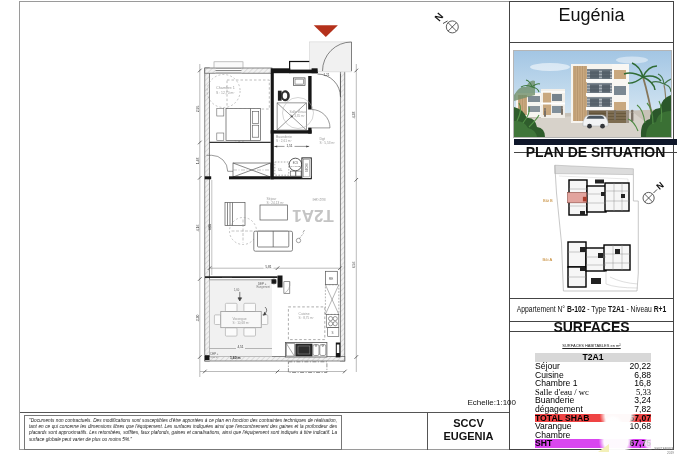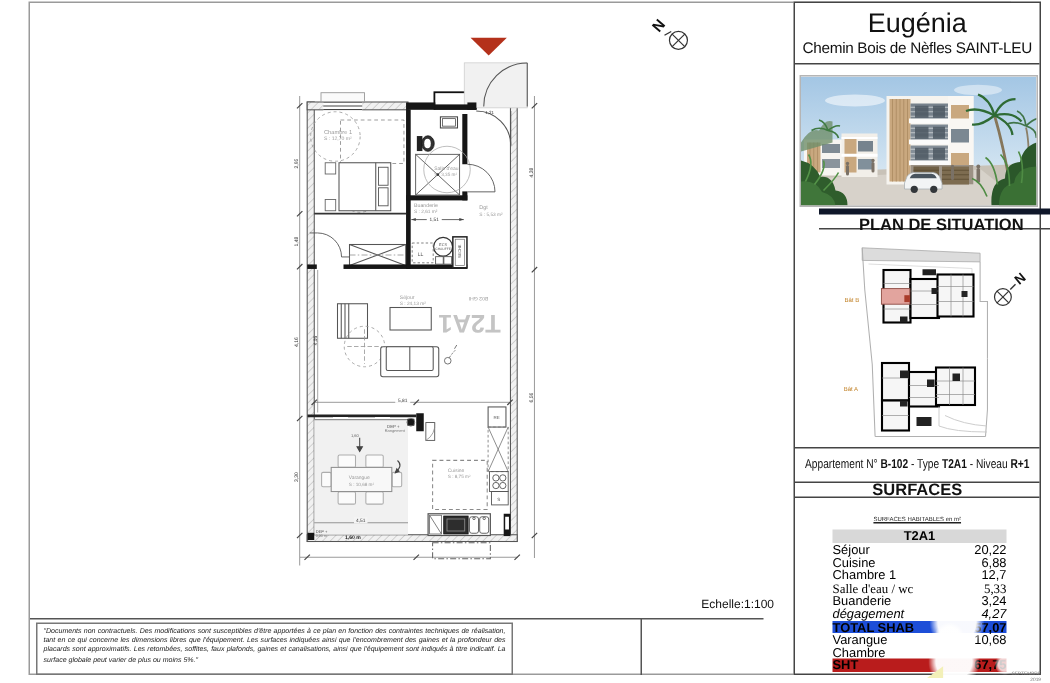--- a/index.html
+++ b/index.html
@@ -348,27 +348,26 @@
 <g>
 <circle cx="452.3" cy="26.9" r="6" fill="none" stroke="#333" stroke-width="0.8"></circle>
 <line x1="448.1" y1="22.7" x2="456.5" y2="31.1" stroke="#333" stroke-width="0.8"></line>
 <line x1="448.1" y1="31.1" x2="456.5" y2="22.7" stroke="#333" stroke-width="0.8"></line>
 <text x="439" y="20.5" font-size="10" font-weight="bold" fill="#111" transform="rotate(-50 439 17)" text-anchor="middle">N</text>
 <line x1="443" y1="23.5" x2="447.5" y2="21" stroke="#333" stroke-width="0.9"></line>
 </g>
 </g>
 </svg>
 
-<div class="abs" style="left:509px;top:1px;width:165px;height:449px;border:1px solid #444;background:#fff;margin-left:20px;">
+<div class="abs" style="left:509px;top:1px;width:165px;height:449px;border:1px solid #444;background:#fff;">
 
   <div class="abs" style="left:0;top:0;width:163px;height:41px;border-bottom:1px solid #444;text-align:center;">
 
     <div style="font-size:18px;color:#111;margin-top:3px;">Eugénia</div>
 
-    <div style="font-size:10.2px;color:#111;margin-top:1px;white-space:nowrap;letter-spacing:-0.2px;">Chemin Bois de Nèfles SAINT-LEU</div>
   </div>
 
   <div class="abs" style="left:4px;top:49px;width:157px;height:86px;outline:1px solid #b5b5b5;">
     <svg width="157" height="86" viewBox="0 0 157 86" id="rendersvg">
 <defs>
 <linearGradient id="sky" x1="0" y1="0" x2="0" y2="1">
 <stop offset="0" stop-color="#a3c6e4"></stop>
 <stop offset="0.6" stop-color="#cadfef"></stop>
 <stop offset="1" stop-color="#e9f1f7"></stop>
 </linearGradient>
@@ -504,21 +503,21 @@
 </g>
 
 <g>
 <path d="M157,86 L157,44 q-9,3 -11,13 q-10,1 -10,11 q-10,2 -9,18 z" fill="#2b572a"></path>
 <path d="M157,86 L157,60 q-13,0 -15,11 q-10,2 -10,15 z" fill="#3a7034"></path>
 <path d="M131,72 q-2,-14 -8,-18 M139,73 q0,-15 -6,-21 M147,71 q2,-13 -2,-21 M124,80 q-4,-10 -10,-12" stroke="#4f8c44" stroke-width="1.1" fill="none"></path>
 </g>
 </svg>
   </div>
 
-  <div class="abs" style="left:16px;top:137px;width:163px;height:14px;border-top:4px solid #0f172a;border-bottom:1px solid #444;text-align:center;font-size:11px;font-weight:bold;color:#111;line-height:14px;">PLAN DE SITUATION</div>
+  <div class="abs" style="left:4px;top:137px;width:163px;height:14px;border-top:6px solid #0f172a;border-bottom:1px solid #444;text-align:center;font-size:14px;font-weight:bold;color:#111;line-height:14px;">PLAN DE SITUATION</div>
 
   <div class="abs" style="left:0;top:151px;width:163px;height:145px;">
     <svg width="163" height="145" viewBox="0 0 163 145" id="sitesvg">
 
 <polygon points="44.8,12.2 123.4,15.8 123.4,21.6 44.8,20.6" fill="#dcdcdc" stroke="#a5a5a5" stroke-width="0.5"></polygon>
 
 <g fill="none" stroke="#b0b0b0" stroke-width="0.7">
 <polyline points="44.8,12.2 46.5,40 51.5,90 53.4,138"></polyline>
 <polyline points="53.4,138 127,138"></polyline>
 <polyline points="123.4,21.6 123.4,48 128.3,48 128.3,86"></polyline>
@@ -592,48 +591,49 @@
 <line x1="134.7" y1="48.9" x2="142.5" y2="41.1" stroke="#333" stroke-width="0.8"></line>
 <text x="150" y="36.5" font-size="9" font-weight="bold" fill="#111" transform="rotate(-40 149 33)" text-anchor="middle">N</text>
 <line x1="143.5" y1="40" x2="147" y2="36.5" stroke="#333" stroke-width="0.9"></line>
 </g>
 </svg>
   </div>
 
   <div class="abs" style="left:0;top:296px;width:163px;height:23px;border-top:1px solid #444;"></div>
   <div class="abs" style="left:-22px;top:296px;width:207px;height:23px;text-align:center;font-size:8.6px;color:#111;line-height:23px;white-space:nowrap;transform:scaleX(0.79);">Appartement N° <b>B-102</b> - Type <b>T2A1</b> - Niveau <b>R+1</b></div>
 
-  <div class="abs" style="left:0;top:319px;width:163px;height:11px;border-top:1px solid #444;border-bottom:1px solid #444;text-align:center;font-size:11px;font-weight:bold;color:#111;line-height:10.5px;">SURFACES</div>
+  <div class="abs" style="left:0;top:319px;width:163px;height:11px;border-top:1px solid #444;border-bottom:1px solid #444;text-align:center;font-size:14px;font-weight:bold;color:#111;line-height:10.5px;">SURFACES</div>
 
   <div class="abs" style="left:0;top:341px;width:163px;text-align:center;font-size:4px;color:#222;"><span style="text-decoration:underline;">SURFACES HABITABLES en m²</span></div>
 
   <div class="abs" style="left:25px;top:351px;width:116px;font-size:8.6px;color:#000;">
     <div style="background:#d8d8d8;text-align:center;font-weight:bold;height:9px;line-height:9px;">T2A1</div>
     <div style="height:8.6px;line-height:8.6px;">Séjour<span style="float:right;">20,22</span></div>
     <div style="height:8.6px;line-height:8.6px;">Cuisine<span style="float:right;">6,88</span></div>
-    <div style="height:8.6px;line-height:8.6px;">Chambre 1<span style="float:right;">12,7</span></div>
+    <div style="height:8.6px;line-height:8.6px;">Chambre 1<span style="float:right;">16,8</span></div>
     <div style="height:8.6px;line-height:8.6px;font-family:Liberation Serif, serif;">Salle d'eau / wc<span style="float:right;">5,33</span></div>
     <div style="height:8.6px;line-height:8.6px;">Buanderie<span style="float:right;">3,24</span></div>
-    <div style="height:8.6px;line-height:8.6px;font-style:italic;">dégagement<span style="float:right;">4,27</span></div>
-    <div style="height:8.6px;line-height:8.6px;background:#1d4ed8;font-weight:bold;">TOTAL SHAB<span style="float:right;">57,07</span></div>
+    <div style="height:8.6px;line-height:8.6px;">dégagement<span style="float:right;">7,82</span></div>
+    <div style="height:8.6px;line-height:8.6px;background:#ef4444;font-weight:bold;">TOTAL SHAB<span style="float:right;">57,07</span></div>
     <div style="height:8.6px;line-height:8.6px;">Varangue<span style="float:right;">10,68</span></div>
     <div style="height:8.6px;line-height:8.6px;">Chambre</div>
-    <div style="height:9px;line-height:9px;background:#b91c1c;font-weight:bold;">SHT<span style="float:right;">67,75</span></div>
+    <div style="height:9px;line-height:9px;background:#d946ef;font-weight:bold;">SHT<span style="float:right;">67,75</span></div>
   </div>
 
   <div class="abs" style="left:90px;top:395px;width:36px;height:36px;background:radial-gradient(circle,rgba(255,255,255,0.97) 50%,rgba(255,255,255,0) 72%);"></div>
   <div class="abs" style="left:93px;top:413px;width:20px;height:20px;background:radial-gradient(circle,rgba(255,255,255,0.95) 50%,rgba(255,255,255,0) 72%);"></div>
   <div class="abs" style="left:89px;top:422px;width:34px;height:34px;background:radial-gradient(circle,rgba(255,255,255,0.97) 50%,rgba(255,255,255,0) 72%);"></div>
   <div class="abs" style="left:133px;top:434px;width:14px;height:14px;background:radial-gradient(circle,rgba(255,255,255,0.8) 45%,rgba(255,255,255,0) 70%);"></div>
   <div class="abs" style="left:88px;top:442px;width:11px;height:8px;background:#f3f0b8;clip-path:polygon(0 100%,100% 0,100% 100%);"></div>
 
   <div class="abs" style="left:138px;top:445px;width:26px;font-size:3.2px;color:#777;text-align:right;">SEPTEMBRE<br>2019</div>
 </div>
 
 <div class="abs" style="left:400px;top:398px;width:116px;text-align:right;font-size:8px;font-weight:normal;color:#111;">Echelle:1:100</div>
 
 <div class="abs" style="left:20px;top:412px;width:489px;height:1px;background:#555;"></div>
 
 <div class="abs" style="left:24px;top:415px;width:318px;height:35px;border:1px solid #777;padding:2px 4px;font-size:4.7px;font-style:italic;color:#222;line-height:1.32;text-align:justify;">"Documents non contractuels. Des modifications sont susceptibles d'être apportées à ce plan en fonction des contraintes techniques de réalisation, tant en ce qui concerne les dimensions libres que l'équipement. Les surfaces indiquées ainsi que l'encombrement des gaines et la profondeur des placards sont approximatifs. Les retombées, soffites, faux plafonds, gaines et canalisations, ainsi que l'équipement sont indiqués à titre indicatif. La surface globale peut varier de plus ou moins 5%."</div>
 
 <div class="abs" style="left:427px;top:412px;width:1px;height:38px;background:#555;"></div>
+<div class="abs" style="left:428px;top:417px;width:81px;text-align:center;font-size:11px;font-weight:bold;color:#111;line-height:1.15;">SCCV<br>EUGENIA</div>
 
 </div>
 
 </body></html>

